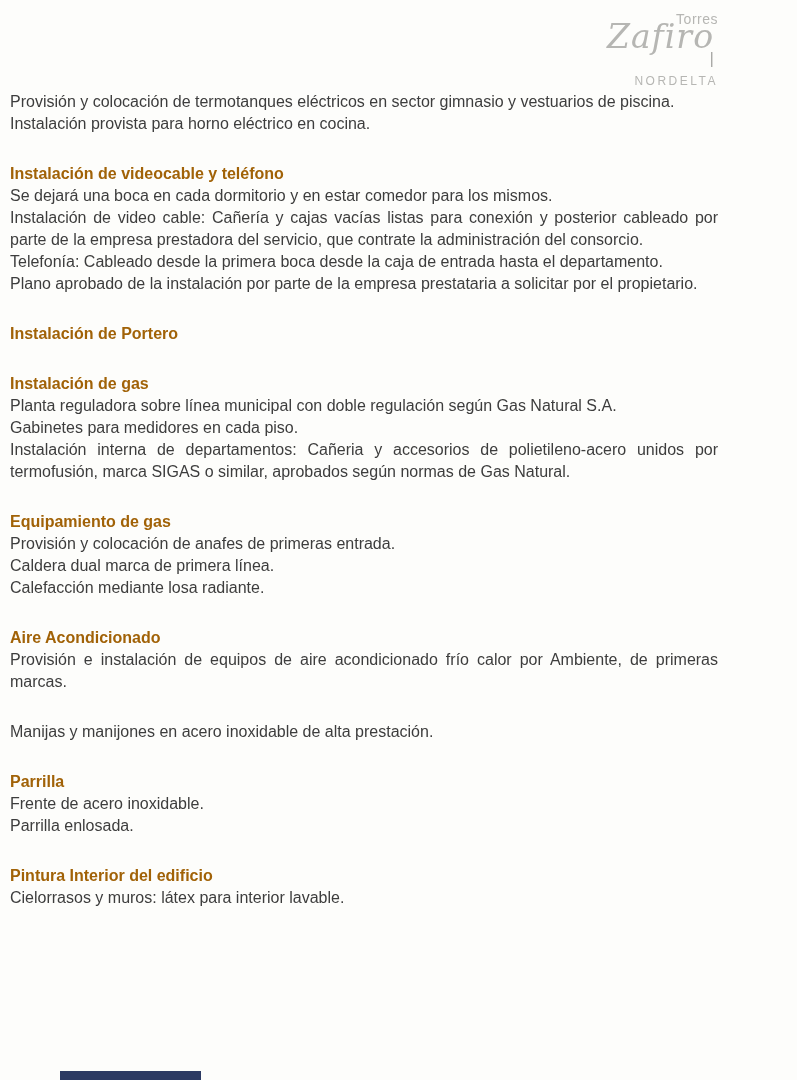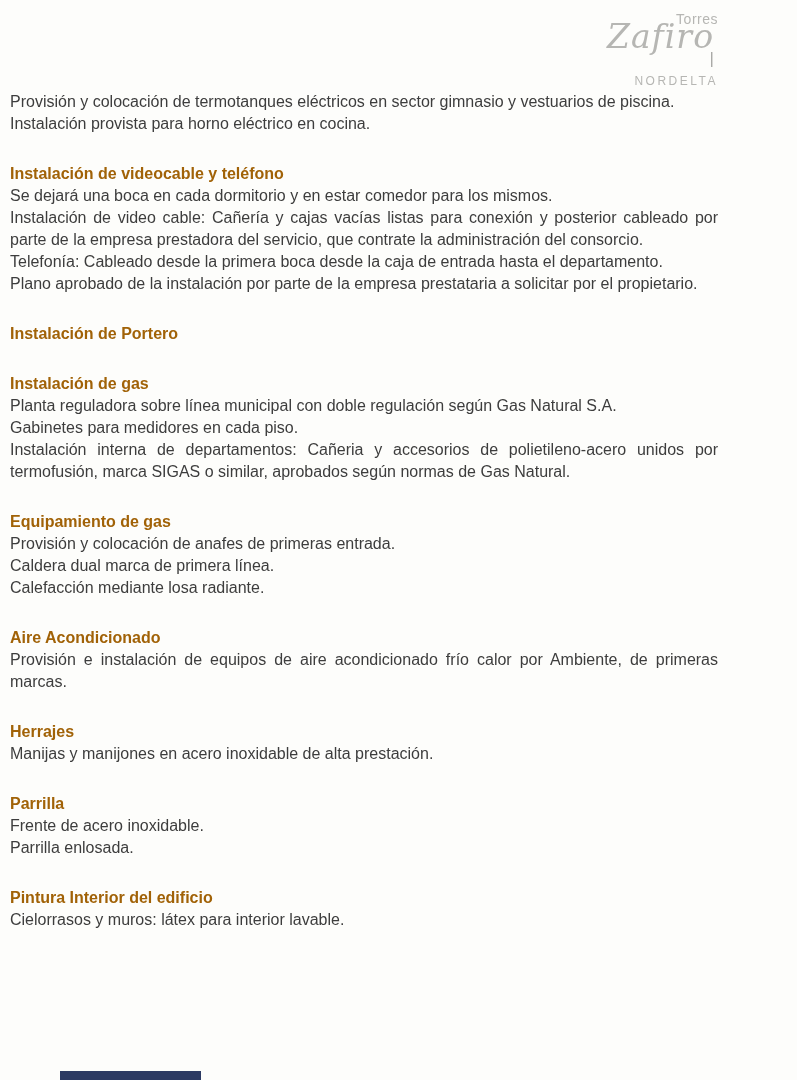--- a/index.html
+++ b/index.html
@@ -111,21 +111,20 @@
     <p>Caldera dual marca de primera línea.</p>
     <p>Calefacción mediante losa radiante.</p>
   </div>
 
   <div class="section">
     <h2>Aire Acondicionado</h2>
     <p>Provisión e instalación de equipos de aire acondicionado frío calor por Ambiente, de primeras marcas.</p>
   </div>
 
   <div class="section">
-    <h2>Herrajes</h2>
     <p>Manijas y manijones en acero inoxidable de alta prestación.</p>
   </div>
 
   <div class="section">
     <h2>Parrilla</h2>
     <p>Frente de acero inoxidable.</p>
     <p>Parrilla enlosada.</p>
   </div>
 
   <div class="section">

